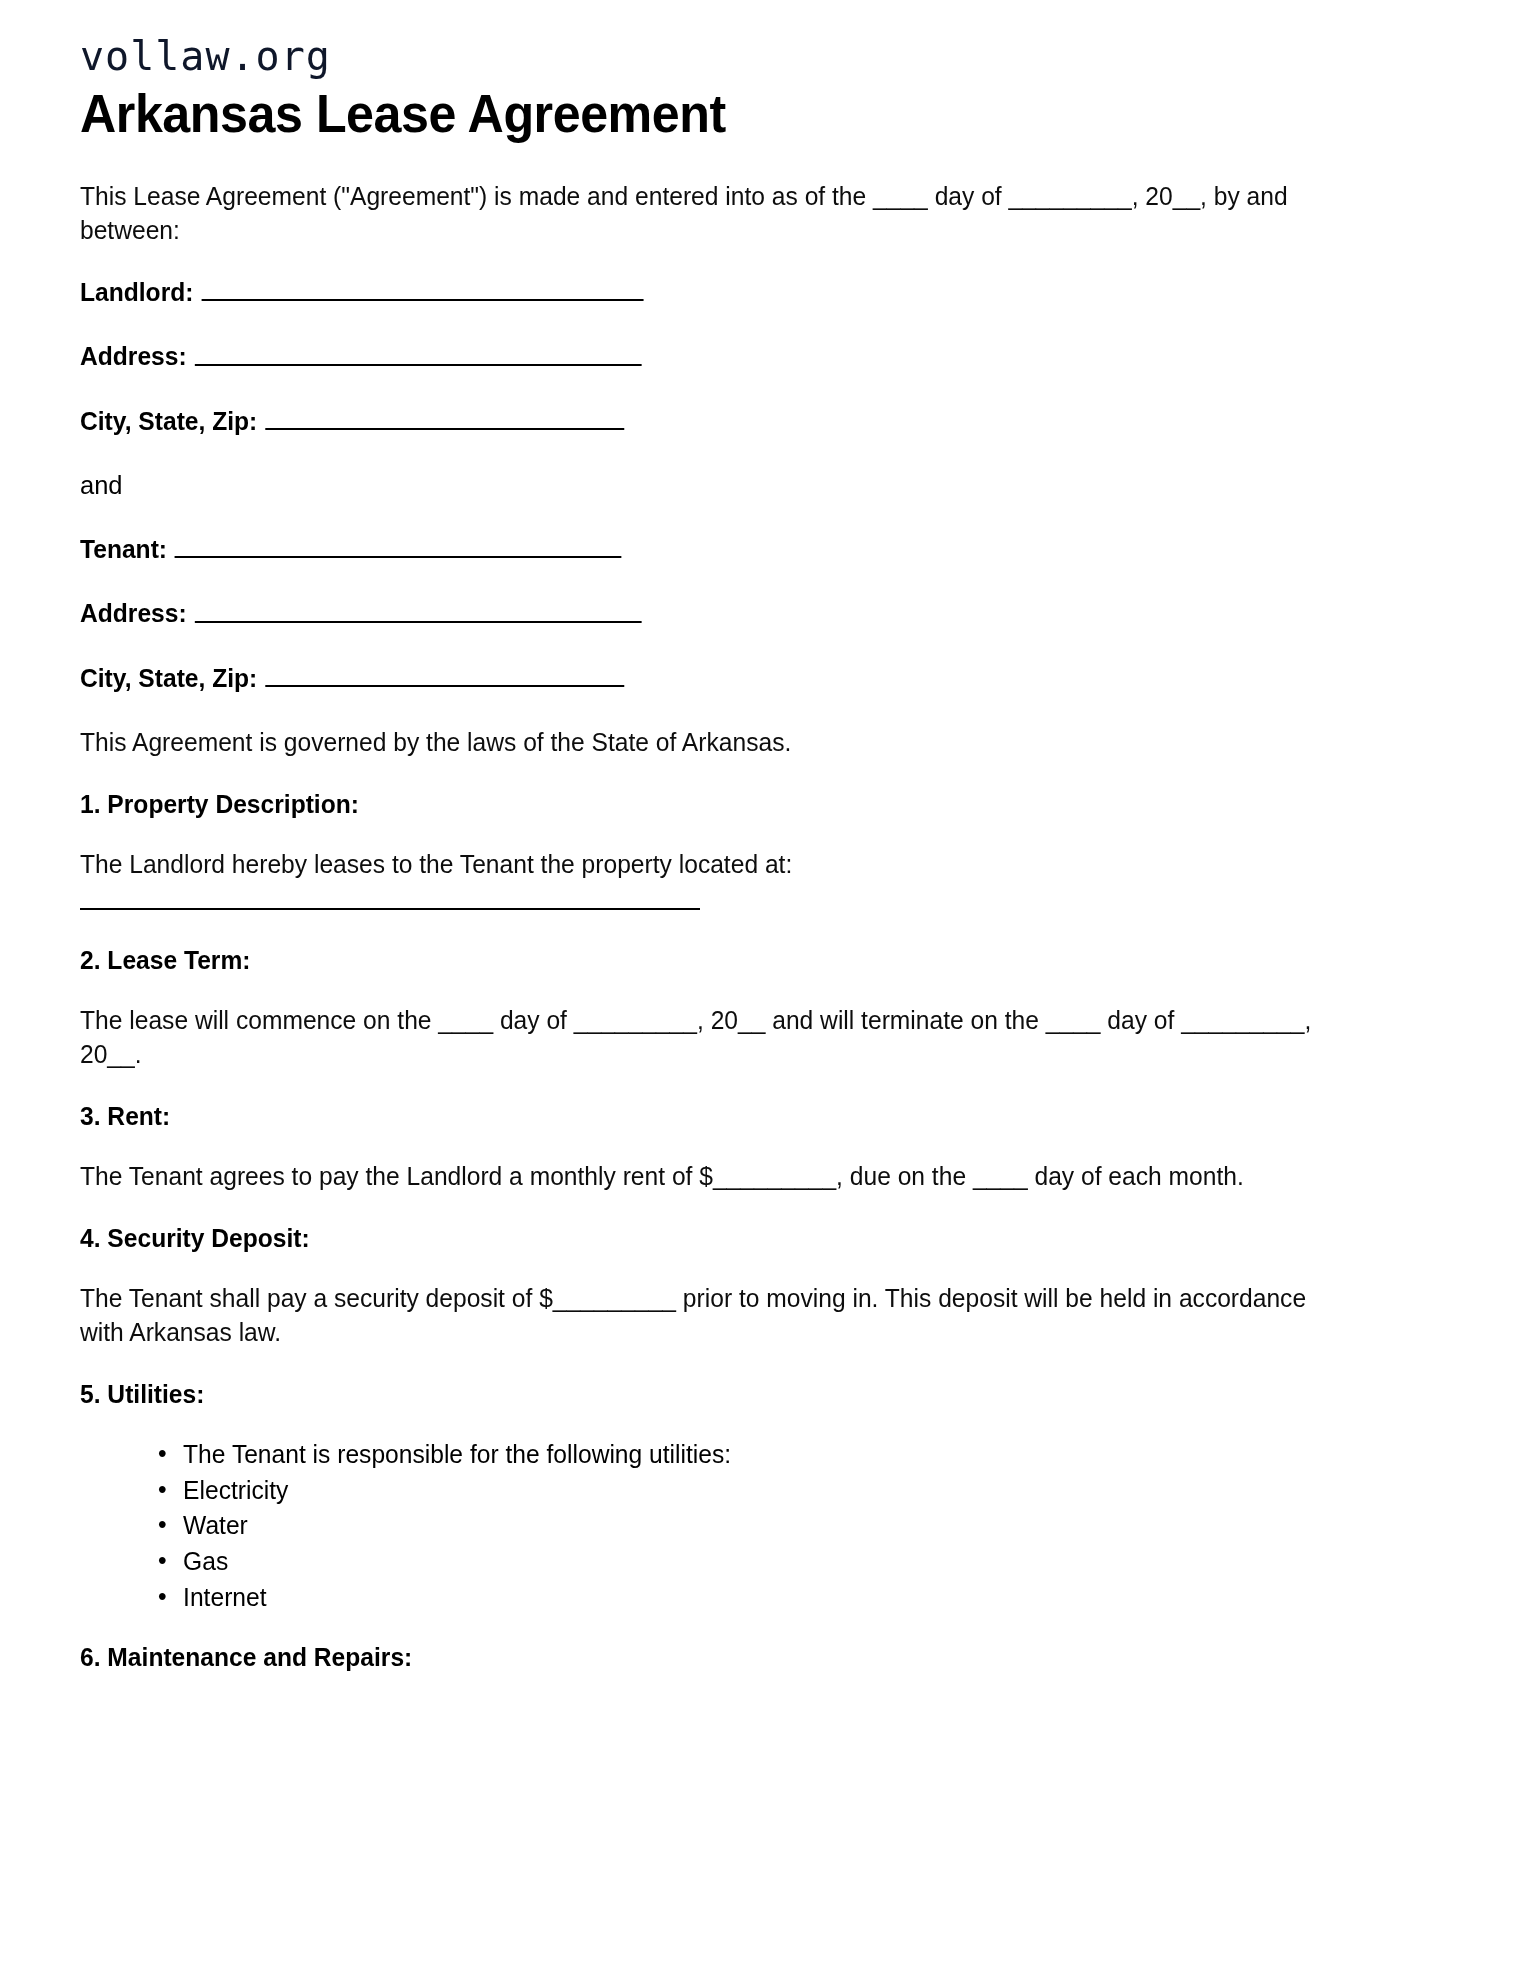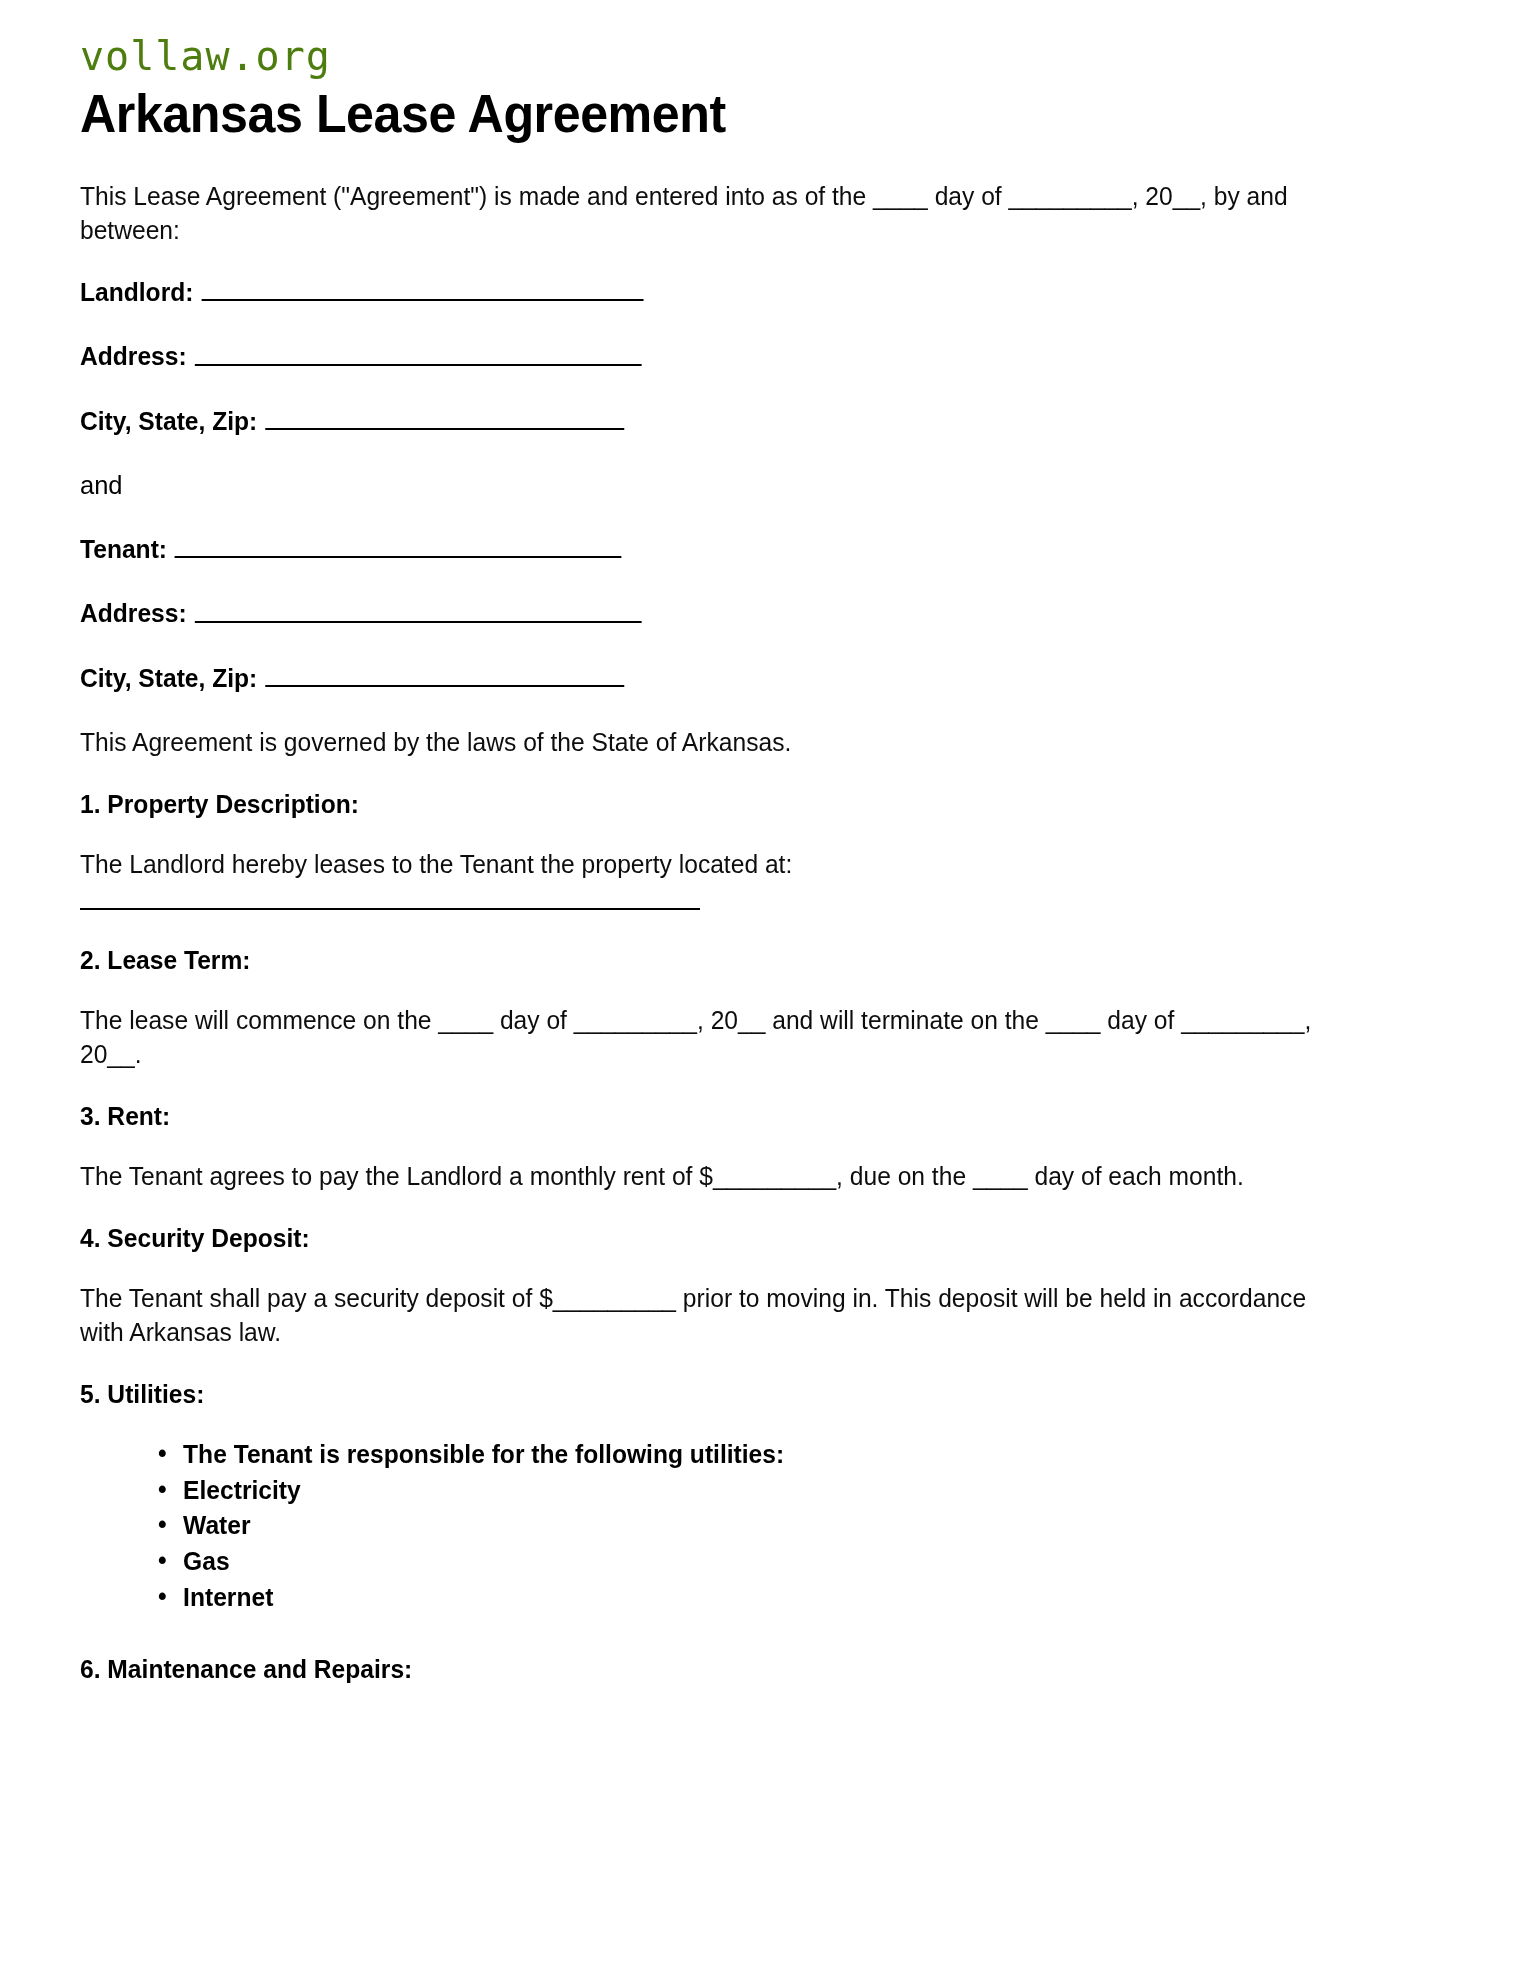--- a/index.html
+++ b/index.html
@@ -29,21 +29,21 @@
     left: 80px;
     top: 36px;
     width: 1320px;
   }
 
   
   .site-mark {
     font-family: "DejaVu Sans Mono", "Liberation Mono", monospace;
     font-size: 40px;
     letter-spacing: 1px;
-    color: #4d7c0f;
+    color: #0f172a;
     line-height: 1.0;
     margin: 0 0 6px 0;
     padding-left: 0px;
   }
 
   .doc-title {
     font-family: "Liberation Sans", sans-serif;
     font-weight: bold;
     font-size: 54px;
     line-height: 1.15;
@@ -109,24 +109,23 @@
   }
 
   .longrule {
     border-bottom: 2.5px solid #000;
     width: 620px;
     height: 0;
     margin: 8px 0 34px 0;
   }
 
   ul.bullets {
-    margin: 0 0 40px 0;
+    margin: 0 0 28px 0;
     padding: 0 0 0 78px;
     list-style: none;
-    font-weight: bold;
   }
   ul.bullets li {
     font-size: 25.5px;
     line-height: 1.28;
     margin: 0 0 3px 0;
     position: relative;
     padding-left: 26px;
     transform: scaleX(0.965);
     transform-origin: left top;
   }

